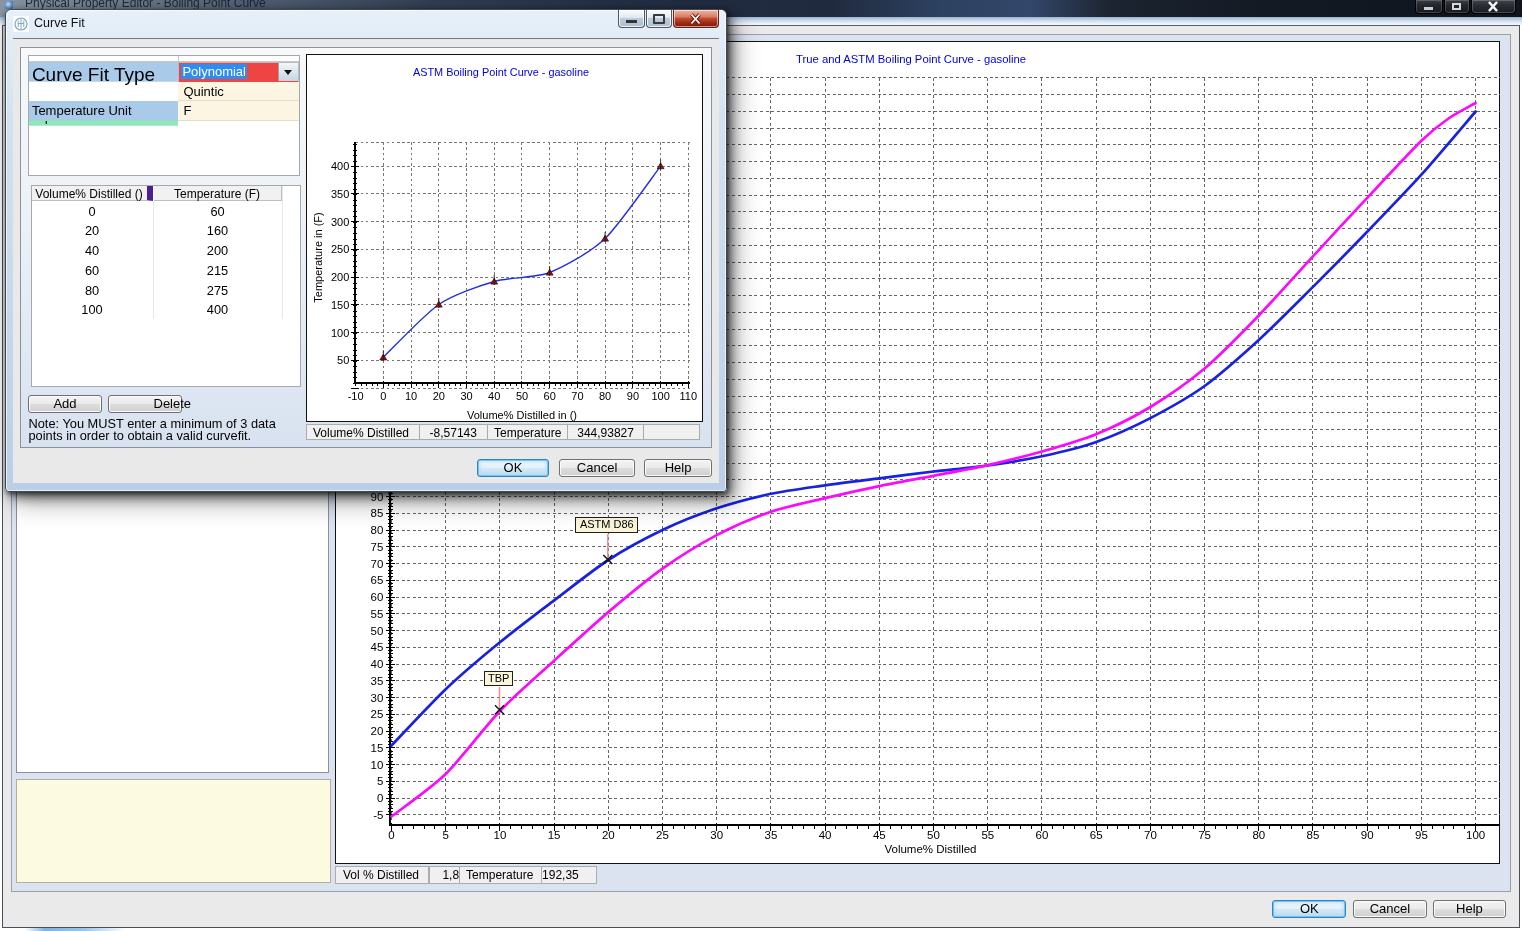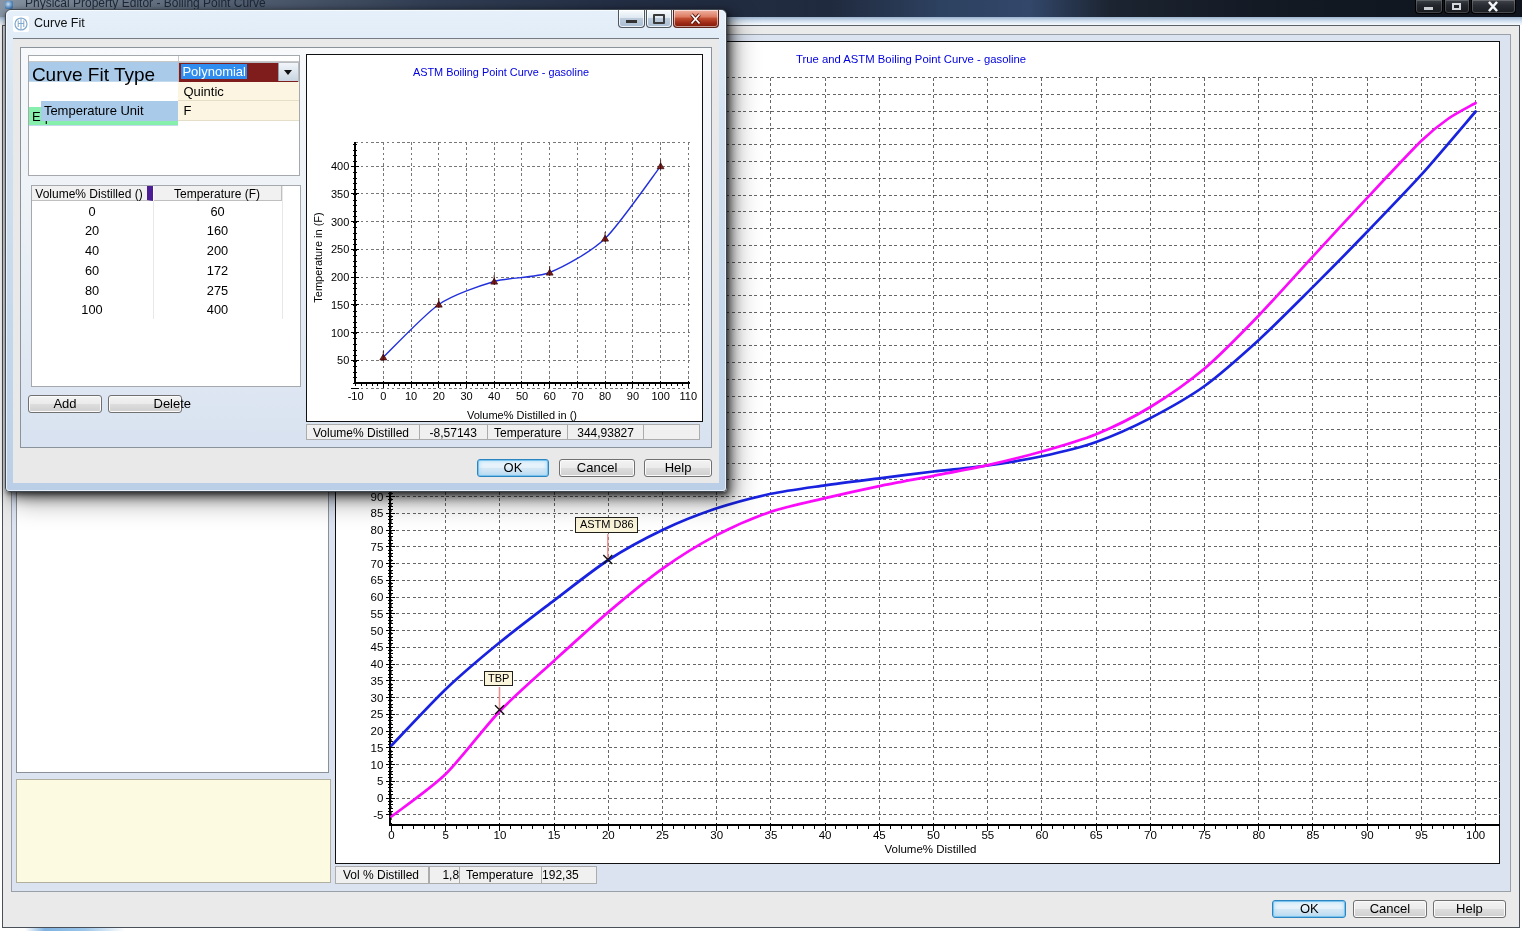--- a/index.html
+++ b/index.html
@@ -139,53 +139,54 @@
 
 <div class="abs" style="left:13px;top:38px;width:706px;height:445px;background:#E9E9E9;border-top:1px solid #757B83;"></div>
 
 <div class="abs" style="left:20px;top:46.5px;width:692px;height:401.5px;border:1px solid #8A929C;background:linear-gradient(to bottom,#F7F9FB 0%,#EDF2F7 40%,#D8E2F0 100%);"></div>
 
 <div class="abs" style="left:27.9px;top:55.4px;width:272.2px;height:120.8px;background:#fff;border:1px solid #A5A9AE;">
   <div class="abs" style="left:0;top:0;width:270px;height:5.5px;border-bottom:1px solid #C8C8C8;"></div>
   <div class="abs" style="left:149.5px;top:0;width:1px;height:6px;background:#C8C8C8;"></div>
   <div class="abs" style="left:0;top:6px;width:149.5px;height:19.7px;background:#A9CBE9;border-bottom:1px solid #c3d9ec;font-size:19px;color:#000;padding:2px 0 0 3px;">Curve Fit Type</div>
   <div class="abs" style="left:0;top:25.7px;width:149.5px;height:19.4px;background:#86efac;border-bottom:1px solid #c3d9ec;font-size:13px;color:#000;padding:2px 0 0 3px;margin-top:25px;">Equation Order</div>
-  <div class="abs" style="left:12px;top:45.1px;width:149.5px;height:19.7px;background:#A9CBE9;font-size:13px;color:#000;padding:2px 0 0 3px;">Temperature Unit</div>
-
-  <div class="abs" style="left:149.5px;top:6px;width:120.7px;height:23px;background:#7f1d1d;border:1px solid #B8BCC0;">
+  <div class="abs" style="left:0;top:45.1px;width:149.5px;height:19.7px;background:#A9CBE9;font-size:13px;color:#000;padding:2px 0 0 3px;">Temperature Unit</div>
+
+  <div class="abs" style="left:149.5px;top:6px;width:120.7px;height:23px;background:#ef4444;border:1px solid #B8BCC0;">
     <span style="position:absolute;left:2px;top:1px;background:#2E8DEF;color:#fff;font-size:13px;padding:0 1px;">Polynomial</span>
     <div class="abs" style="right:0;top:0;width:20.5px;height:17.7px;background:linear-gradient(to bottom,#F2F6FA,#DCE5EE 50%,#C8D4E0 100%);border-left:1px solid #98A0A8;"></div>
     <div class="abs" style="right:6px;top:7px;width:0;height:0;border-left:4.5px solid transparent;border-right:4.5px solid transparent;border-top:5px solid #111;"></div>
   </div>
   <div class="abs" style="left:149.5px;top:25.7px;width:120.7px;height:19.4px;background:#FCF5E2;border-bottom:1px solid #e4ddc8;font-size:13px;color:#000;padding:2px 0 0 5px;">Quintic</div>
   <div class="abs" style="left:149.5px;top:45.1px;width:120.7px;height:19.7px;background:#FCF5E2;border-bottom:1px solid #e4ddc8;font-size:13px;color:#000;padding:2px 0 0 5px;">F</div>
 </div>
 
 <div class="abs" style="left:30.5px;top:185.3px;width:270px;height:201.8px;background:#fff;border:1px solid #A5A9AE;">
   <div class="abs" style="left:0;top:0;width:121px;height:15px;background:#F1F1F1;border-right:6px solid #4c1d95;border-bottom:1px solid #BFBFBF;font-size:12px;text-align:center;padding-top:0.5px;">Volume% Distilled ()</div>
   <div class="abs" style="left:122px;top:0;width:128px;height:15px;background:#F1F1F1;border-right:1px solid #BFBFBF;border-bottom:1px solid #BFBFBF;font-size:12px;text-align:center;padding-top:0.5px;">Temperature (F)</div>
   <div class="abs" style="left:121.5px;top:15px;width:1px;height:118px;background:#E8E8E8;"></div>
   <div class="abs" style="left:250.5px;top:0px;width:1px;height:133px;background:#E8E8E8;"></div>
   <div class="abs" style="left:0;top:15.0px;width:121px;height:19.7px;font-size:12.8px;text-align:center;padding-top:2.5px;">0</div>
       <div class="abs" style="left:122px;top:15.0px;width:128px;height:19.7px;font-size:12.8px;text-align:center;padding-top:2.5px;">60</div>
       <div class="abs" style="left:0;top:34.7px;width:121px;height:19.7px;font-size:12.8px;text-align:center;padding-top:2.5px;">20</div>
       <div class="abs" style="left:122px;top:34.7px;width:128px;height:19.7px;font-size:12.8px;text-align:center;padding-top:2.5px;">160</div>
       <div class="abs" style="left:0;top:54.4px;width:121px;height:19.7px;font-size:12.8px;text-align:center;padding-top:2.5px;">40</div>
       <div class="abs" style="left:122px;top:54.4px;width:128px;height:19.7px;font-size:12.8px;text-align:center;padding-top:2.5px;">200</div>
       <div class="abs" style="left:0;top:74.1px;width:121px;height:19.7px;font-size:12.8px;text-align:center;padding-top:2.5px;">60</div>
-      <div class="abs" style="left:122px;top:74.1px;width:128px;height:19.7px;font-size:12.8px;text-align:center;padding-top:2.5px;">172</div>
+      <div class="abs" style="left:122px;top:74.1px;width:128px;height:19.7px;font-size:12.8px;text-align:center;padding-top:2.5px;">215</div>
       <div class="abs" style="left:0;top:93.8px;width:121px;height:19.7px;font-size:12.8px;text-align:center;padding-top:2.5px;">80</div>
       <div class="abs" style="left:122px;top:93.8px;width:128px;height:19.7px;font-size:12.8px;text-align:center;padding-top:2.5px;">275</div>
       <div class="abs" style="left:0;top:113.5px;width:121px;height:19.7px;font-size:12.8px;text-align:center;padding-top:2.5px;">100</div>
       <div class="abs" style="left:122px;top:113.5px;width:128px;height:19.7px;font-size:12.8px;text-align:center;padding-top:2.5px;">400</div>
 </div>
 
 <div class="btn7" style="left:28px;top:394.5px;width:74px;height:18px;line-height:16px;">Add</div>
 <div class="btn7" style="left:107.5px;top:394.5px;width:74px;height:18px;line-height:16px;padding-left:45px;">Delete</div>
 
+<div class="abs" style="left:28.5px;top:417.5px;width:300px;font-size:12.8px;line-height:12.7px;color:#000;">Note: You MUST enter a minimum of 3 data<br>points in order to obtain a valid curvefit.</div>
 
 <div class="abs" style="left:306px;top:53.5px;width:396.5px;height:368px;background:#fff;border:1px solid #111;">
   <div class="abs" style="left:0;top:11px;width:396px;text-align:center;font-size:10.9px;color:#0000E0;"><span style="position:relative;left:-4px;">ASTM Boiling Point Curve - gasoline</span></div>
   <svg width="397" height="368" viewBox="0 0 397 368" style="position:absolute;left:0;top:0" shape-rendering="crispEdges">
         <path d="M48.3,111.10H383.0 M48.3,138.84H383.0 M48.3,166.58H383.0 M48.3,194.32H383.0 M48.3,222.06H383.0 M48.3,249.80H383.0 M48.3,277.54H383.0 M48.3,305.28H383.0 M48.3,333.02H383.0 M48.3,87.10H383.0 M76.30,87.1V328.3 M104.03,87.1V328.3 M131.76,87.1V328.3 M159.49,87.1V328.3 M187.22,87.1V328.3 M214.95,87.1V328.3 M242.68,87.1V328.3 M270.41,87.1V328.3 M298.14,87.1V328.3 M325.87,87.1V328.3 M353.60,87.1V328.3 M381.33,87.1V328.3" stroke="#777" stroke-width="1" fill="none" stroke-dasharray="2.6,2.6"></path>
         <path d="M48.3,86.6V328.3" stroke="#000" stroke-width="2"></path>
         <path d="M47.3,328.3H383.0" stroke="#000" stroke-width="2"></path>
         <path d="M44.3,111.10h8 M44.3,138.84h8 M44.3,166.58h8 M44.3,194.32h8 M44.3,222.06h8 M44.3,249.80h8 M44.3,277.54h8 M44.3,305.28h8 M44.3,333.02h8 M46.3,328.30h4 M46.3,322.75h4 M46.3,317.20h4 M46.3,311.66h4 M46.3,306.11h4 M46.3,300.56h4 M46.3,295.01h4 M46.3,289.46h4 M46.3,283.92h4 M46.3,278.37h4 M46.3,272.82h4 M46.3,267.27h4 M46.3,261.72h4 M46.3,256.18h4 M46.3,250.63h4 M46.3,245.08h4 M46.3,239.53h4 M46.3,233.98h4 M46.3,228.44h4 M46.3,222.89h4 M46.3,217.34h4 M46.3,211.79h4 M46.3,206.24h4 M46.3,200.70h4 M46.3,195.15h4 M46.3,189.60h4 M46.3,184.05h4 M46.3,178.50h4 M46.3,172.96h4 M46.3,167.41h4 M46.3,161.86h4 M46.3,156.31h4 M46.3,150.76h4 M46.3,145.22h4 M46.3,139.67h4 M46.3,134.12h4 M46.3,128.57h4 M46.3,123.02h4 M46.3,117.48h4 M46.3,111.93h4 M46.3,106.38h4 M46.3,100.83h4 M46.3,95.28h4 M46.3,89.74h4 M76.30,326.3v6.5 M104.03,326.3v6.5 M131.76,326.3v6.5 M159.49,326.3v6.5 M187.22,326.3v6.5 M214.95,326.3v6.5 M242.68,326.3v6.5 M270.41,326.3v6.5 M298.14,326.3v6.5 M325.87,326.3v6.5 M353.60,326.3v6.5 M381.33,326.3v6.5 M48.57,327.3v4 M54.12,327.3v4 M59.66,327.3v4 M65.21,327.3v4 M70.75,327.3v4 M76.30,327.3v4 M81.85,327.3v4 M87.39,327.3v4 M92.94,327.3v4 M98.48,327.3v4 M104.03,327.3v4 M109.58,327.3v4 M115.12,327.3v4 M120.67,327.3v4 M126.21,327.3v4 M131.76,327.3v4 M137.31,327.3v4 M142.85,327.3v4 M148.40,327.3v4 M153.94,327.3v4 M159.49,327.3v4 M165.04,327.3v4 M170.58,327.3v4 M176.13,327.3v4 M181.67,327.3v4 M187.22,327.3v4 M192.77,327.3v4 M198.31,327.3v4 M203.86,327.3v4 M209.40,327.3v4 M214.95,327.3v4 M220.50,327.3v4 M226.04,327.3v4 M231.59,327.3v4 M237.13,327.3v4 M242.68,327.3v4 M248.23,327.3v4 M253.77,327.3v4 M259.32,327.3v4 M264.86,327.3v4 M270.41,327.3v4 M275.96,327.3v4 M281.50,327.3v4 M287.05,327.3v4 M292.59,327.3v4 M298.14,327.3v4 M303.69,327.3v4 M309.23,327.3v4 M314.78,327.3v4 M320.32,327.3v4 M325.87,327.3v4 M331.42,327.3v4 M336.96,327.3v4 M342.51,327.3v4 M348.05,327.3v4 M353.60,327.3v4 M359.15,327.3v4 M364.69,327.3v4 M370.24,327.3v4 M375.78,327.3v4 M381.33,327.3v4" stroke="#000" stroke-width="1" fill="none"></path>
         <g font-family="Liberation Sans, sans-serif" font-size="11" fill="#000">
           <text x="42.3" y="115.1" text-anchor="end">400</text>

